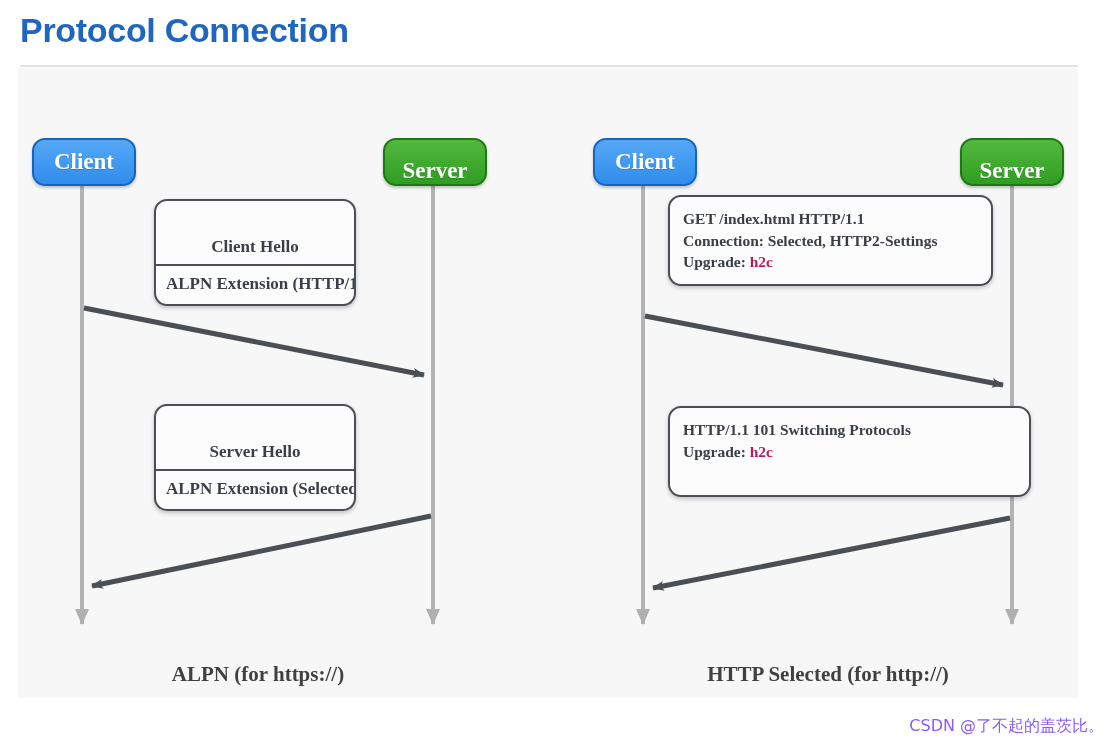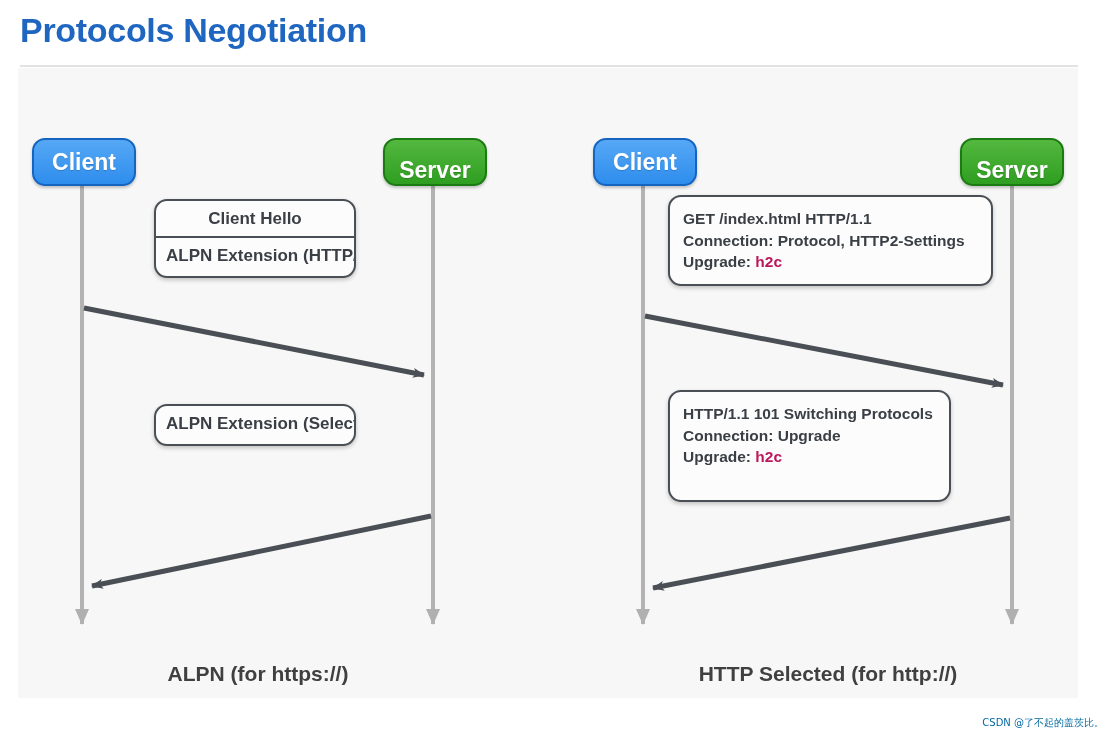--- a/index.html
+++ b/index.html
@@ -42,20 +42,21 @@
   }
 
   
   .card {
     position: absolute;
     left: 18px;
     top: 68px;
     width: 1060px;
     height: 630px;
     background: #f7f7f7;
+    font-family: Liberation Serif, serif;
   }
 
   .diagram-svg {
     position: absolute;
     left: 0;
     top: 0;
     width: 1060px;
     height: 630px;
   }
 
@@ -95,20 +96,21 @@
     overflow: hidden;
   }
   .msgbox .mb-head {
     text-align: center;
     font-size: 17px;
     font-weight: bold;
     color: #3a3f45;
     padding: 8px 10px 7px 10px;
     border-bottom: 2.5px solid #4a4f55;
     white-space: nowrap;
+    margin-top: 28px;
   }
   .msgbox .mb-body {
     text-align: center;
     font-size: 17px;
     font-weight: bold;
     color: #3a3f45;
     padding: 7px 10px 9px 10px;
     line-height: 22px;
     white-space: nowrap;
   }
@@ -132,32 +134,32 @@
     color: #404040;
     text-align: center;
     white-space: nowrap;
   }
 
   
   .watermark {
     position: absolute;
     right: 14px;
     top: 716px;
-    font-size: 10px;
-    color: #0369a1;
+    font-size: 16px;
+    color: #8b5cf6;
     white-space: nowrap;
     font-family: "DejaVu Sans", sans-serif;
   }
 </style>
 </head>
 <body>
 
 <div id="root">
 
-  <div class="page-title">Protocols Negotiation</div>
+  <div class="page-title">Protocol Connection</div>
   <div class="title-rule"></div>
 
   <div class="card">
 
     <svg class="diagram-svg" viewBox="0 0 1060 630">
       <defs>
         <marker id="arrowDark" markerWidth="12" markerHeight="10" refX="11" refY="5" orient="auto" markerUnits="userSpaceOnUse">
           <path d="M0,0 L12,5 L0,10 L3,5 Z" fill="#4a4f55"></path>
         </marker>
         <marker id="arrowGray" markerWidth="16" markerHeight="14" refX="15" refY="7" orient="auto" markerUnits="userSpaceOnUse">
@@ -188,48 +190,48 @@
 
     <div class="msgbox" style="left:136px; top:131px; width:202px;">
       <div class="mb-head">Client Hello</div>
       <div class="mb-body">
         <span class="ln"><span>ALPN Extension</span></span>
         <span class="ln"><span>(HTTP/1, </span></span>
       </div>
     </div>
 
     <div class="msgbox" style="left:136px; top:336px; width:202px;">
+      <div class="mb-head">Server Hello</div>
       <div class="mb-body">
         <span class="ln"><span>ALPN Extension</span></span>
         <span class="ln"><span>(Selected: </span></span>
       </div>
     </div>
 
     <div class="caption" style="left:40px; top:594px; width:400px;">ALPN (for https://)</div>
 
     <div class="actor client" style="left:575px; top:70px; width:104px;">
       <span>Client</span>
     </div>
 
     <div class="actor server" style="left:942px; top:70px; width:104px;">
       <span>Server</span>
     </div>
 
     <div class="msgbox" style="left:650px; top:127px; width:325px;">
       <div class="mb-lines">
         <span class="ln"><span>GET /index.html HTTP/1.1</span></span>
-        <span class="ln"><span>Connection: Protocol, HTTP2-Settings</span></span>
+        <span class="ln"><span>Connection: Selected, HTTP2-Settings</span></span>
         <span class="ln"><span>Upgrade: </span><span class="hl">h2c</span></span>
       </div>
     </div>
 
-    <div class="msgbox" style="left:650px; top:322px; width:283px;">
+    <div class="msgbox" style="left:650px; top:338px; width:363px;">
       <div class="mb-lines">
         <span class="ln"><span>HTTP/1.1 101 Switching Protocols</span></span>
-        <span class="ln"><span>Connection: Upgrade</span></span>
         <span class="ln"><span>Upgrade: </span><span class="hl">h2c</span></span>
         <span class="ln">&nbsp;</span>
       </div>
     </div>
 
     <div class="caption" style="left:610px; top:594px; width:400px;">HTTP Selected (for http://)</div>
 
   </div>
 
   <div class="watermark">CSDN @了不起的盖茨比。</div>

